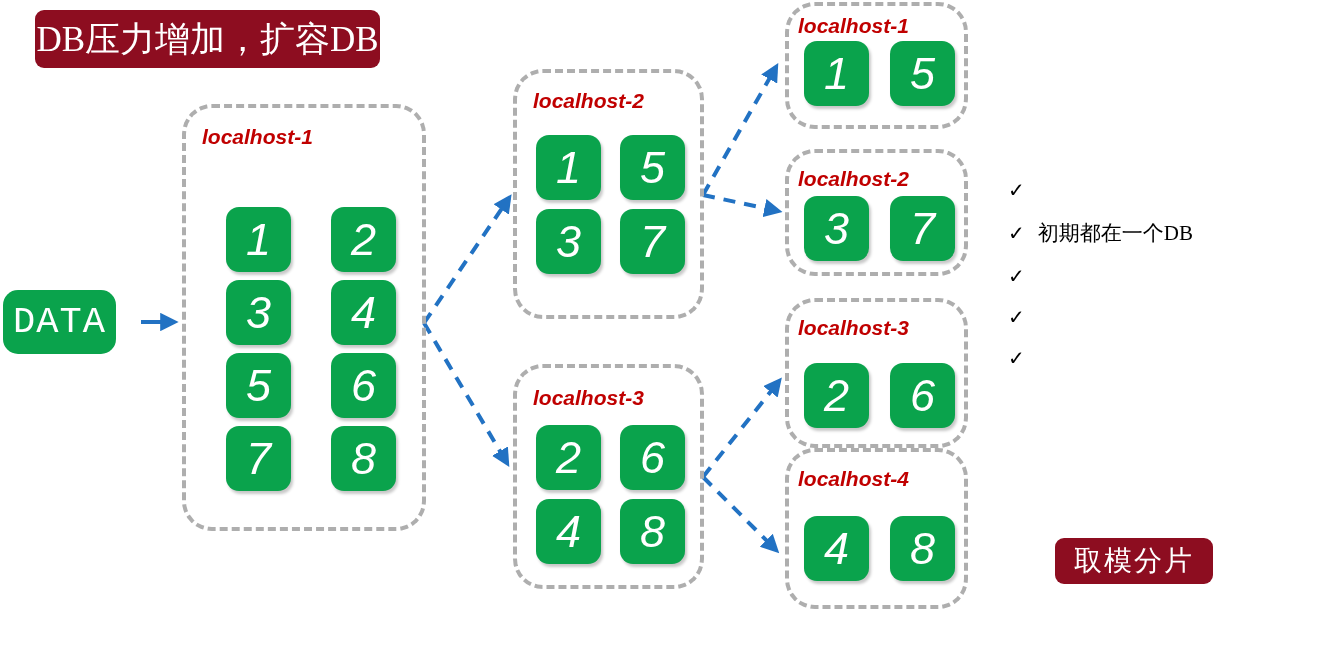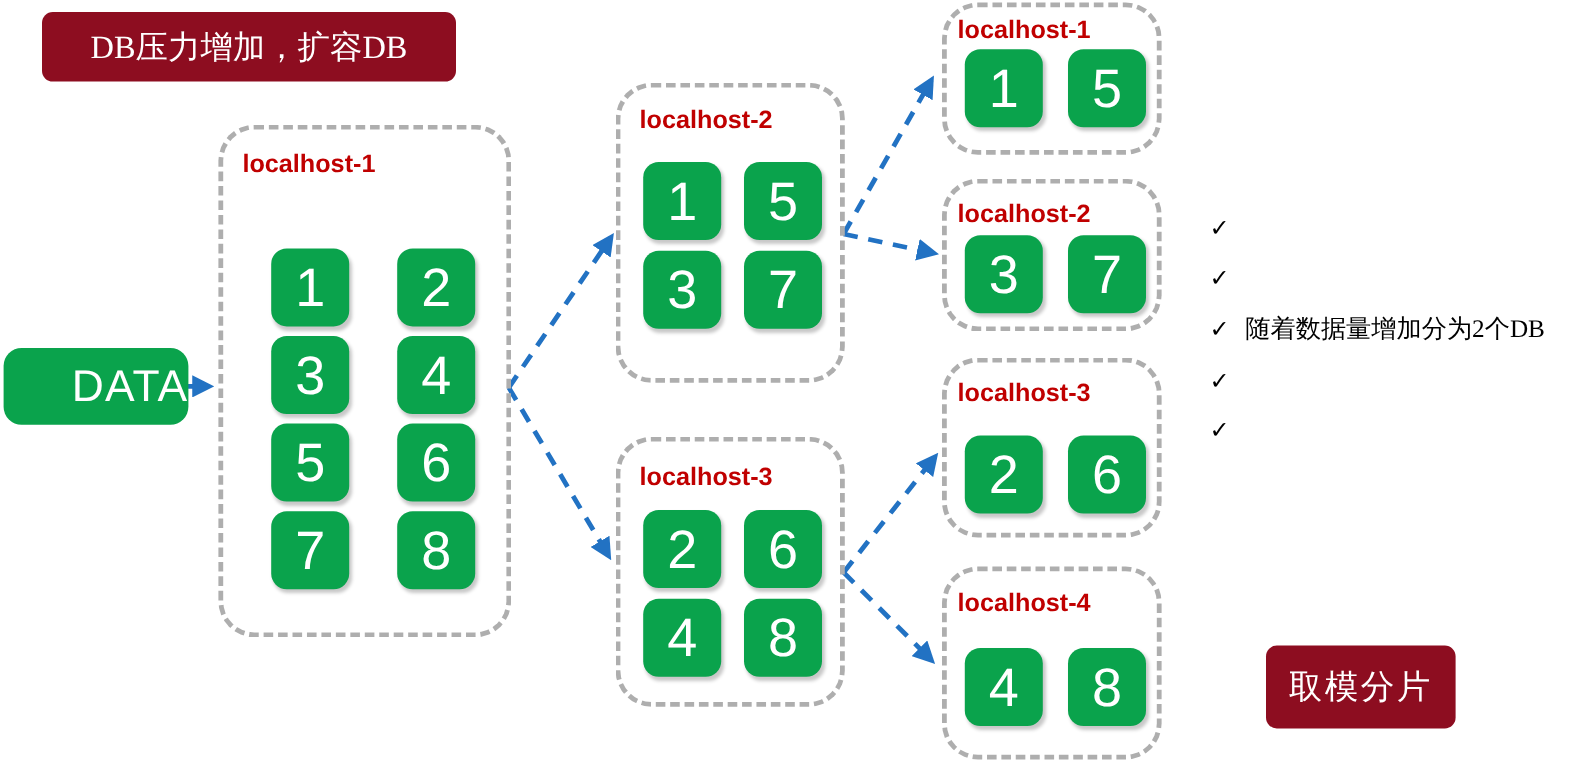--- a/index.html
+++ b/index.html
@@ -13,33 +13,33 @@
   .canvas{
     position:relative;width:1328px;height:647px;background:#ffffff;
     font-family:"Liberation Sans",sans-serif;overflow:hidden;
   }
   
   .banner{
     position:absolute;background:var(--dark_red);color:#fff;border-radius:9px;
     display:flex;align-items:center;justify-content:center;
     font-family:"Liberation Serif",serif;
   }
-  .banner-top{left:35px;top:10px;width:345px;height:58px;font-size:27px;}
-  .banner-bottom{left:1055px;top:538px;width:158px;height:69px;font-size:28px;letter-spacing:2px;}
+  .banner-top{left:35px;top:10px;width:345px;height:58px;font-size:35px;}
+  .banner-bottom{left:1055px;top:538px;width:158px;height:46px;font-size:28px;letter-spacing:2px;}
   
   .data-box{
-    position:absolute;left:3px;top:290px;width:154px;height:64px;
+    position:absolute;left:3px;top:290px;width:113px;height:64px;
     background:var(--green);color:#fff;border-radius:15px;
-    display:flex;align-items:center;justify-content:flex-end;
-    font-size:37px;letter-spacing:1px;
+    display:flex;align-items:center;justify-content:center;
+    font-size:37px;letter-spacing:1px;font-family:Liberation Mono, monospace;
   }
   
   .host{
     position:absolute;border:4px dashed var(--border_gray);
-    border-radius:30px;box-sizing:border-box;background:transparent;
+    border-radius:30px;box-sizing:border-box;background:transparent;font-style:italic;
   }
   .host-label{
     position:absolute;color:var(--label_red);font-weight:bold;font-size:21px;white-space:nowrap;
   }
   .grid{position:absolute;display:grid;}
   .sq{
     width:65px;height:65px;background:var(--green);border-radius:13px;
     color:#fff;font-size:45px;display:flex;align-items:center;justify-content:center;
     box-shadow:2px 3px 3px rgba(0,0,0,0.22);
   }
@@ -58,21 +58,21 @@
   .host-r .grid{left:15px;grid-template-columns:65px 65px;column-gap:21px;}
   .host-r1{top:2px;height:127px;}
   .host-r1 .host-label{top:8px;}
   .host-r1 .grid{top:35px;}
   .host-r2{top:149px;height:127px;}
   .host-r2 .host-label{top:14px;}
   .host-r2 .grid{top:43px;}
   .host-r3{top:298px;height:150px;}
   .host-r3 .host-label{top:14px;}
   .host-r3 .grid{top:61px;}
-  .host-r4{top:472px;height:161px;text-align:right;}
+  .host-r4{top:448px;height:161px;text-align:right;}
   .host-r4 .host-label{top:15px;}
   .host-r4 .grid{top:64px;}
   
   .arrows-layer{position:absolute;left:0;top:0;width:1328px;height:647px;pointer-events:none;}
   .arrow{stroke:var(--arrow_blue);stroke-width:4;fill:none;}
   .arrow.dashed{stroke-dasharray:12 9;}
   .arrowhead{fill:var(--arrow_blue);}
   
   .checklist{
     position:absolute;left:1008px;top:178px;margin:0;padding:0;list-style:none;
@@ -176,24 +176,24 @@
       <div class="sq">8</div>
     </div>
   </div>
 
   <ul class="checklist">
     <li>
       <span class="check-mark">✓</span>
     </li>
     <li>
       <span class="check-mark">✓</span>
-    </li>
-    <li>
-      <span class="check-mark">✓</span>
-      <span>随着数据量增加分为2个DB</span>
+      <span>初期都在一个DB</span>
+    </li>
+    <li>
+      <span class="check-mark">✓</span>
     </li>
     <li>
       <span class="check-mark">✓</span>
     </li>
     <li>
       <span class="check-mark">✓</span>
     </li>
   </ul>
 
   <div class="banner banner-bottom">

